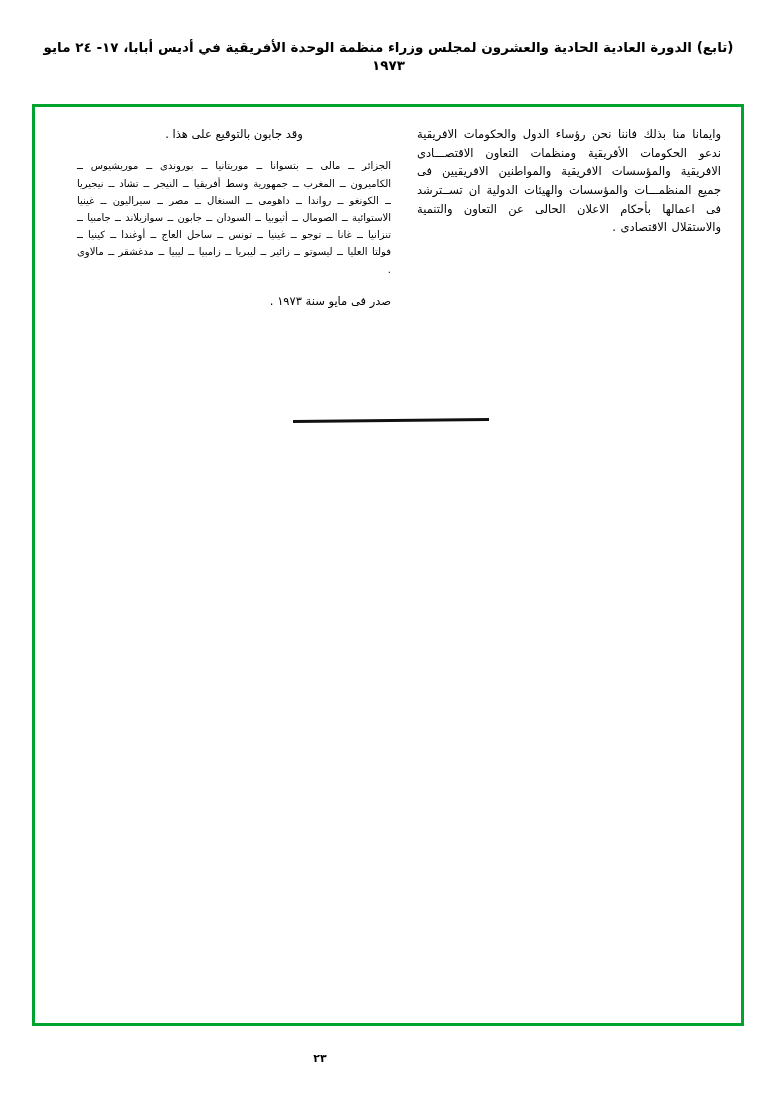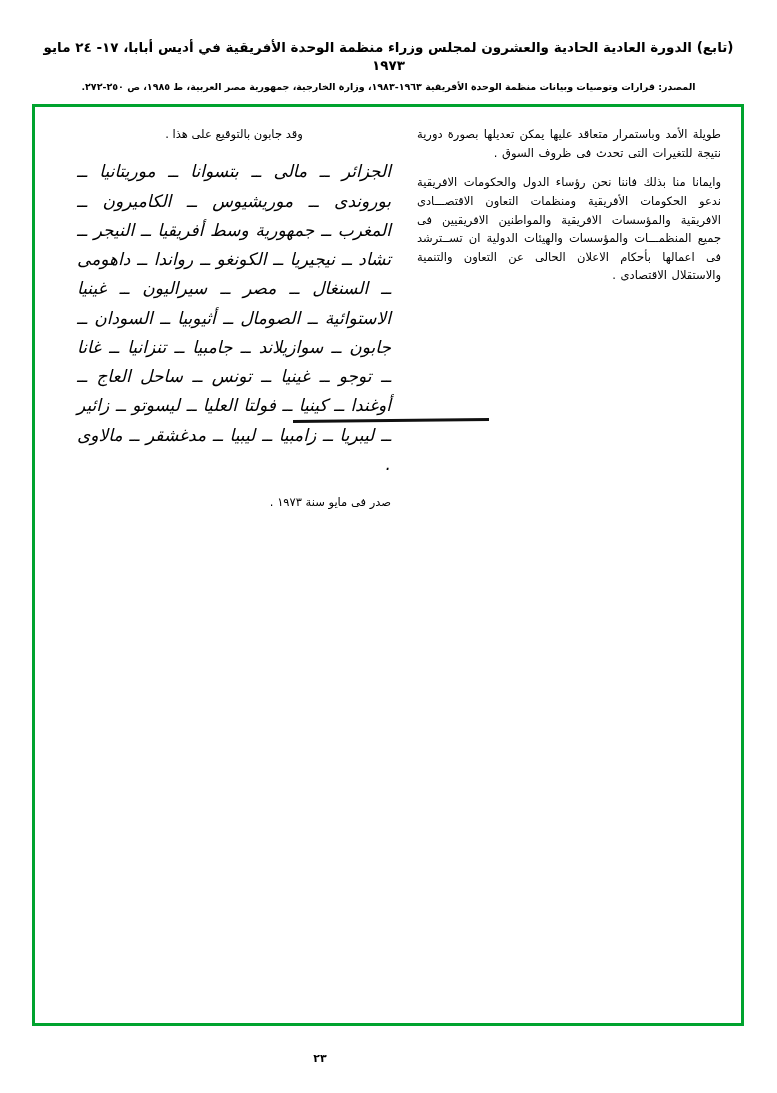--- a/index.html
+++ b/index.html
@@ -106,27 +106,26 @@
     font-family: "DejaVu Sans", sans-serif;
     font-size: 11.5px;
     line-height: 1.6;
     margin: 0 0 14px 0;
     text-align: center;
     color: #000;
   }
 
   .country-list {
     font-family: "DejaVu Sans", sans-serif;
-    font-size: 17px;
+    font-size: 10px;
     line-height: 1.72;
     text-align: justify;
     color: #000;
     margin: 0;
     word-spacing: 1px;
-    font-style: italic;
   }
 
   .date-line {
     font-family: "DejaVu Sans", sans-serif;
     font-size: 11.5px;
     line-height: 1.6;
     margin-top: 14px;
     text-align: right;
     color: #000;
   }
@@ -155,29 +154,27 @@
     color: #000;
   }
 </style>
 </head>
 <body>
 
 <div class="page">
 
   <div class="header">
     <div class="header-title">(تابع)  الدورة العادية الحادية والعشرون لمجلس وزراء منظمة الوحدة الأفريقية في أديس أبابا، ١٧- ٢٤ مايو ١٩٧٣</div>
-    <div class="header-source">المصدر: قرارات وتوصيات وبيانات منظمة الوحدة الأفريقية ١٩٦٣-١٩٨٣، وزارة الخارجية، جمهورية مصر العربية، ط ١٩٨٥، ص ٢٥٠-٢٧٢.</div>
   </div>
 
   <div class="frame">
 
     <div class="columns">
 
       <div class="col col-right">
-        <p class="para">طويلة الأمد وباستمرار متعاقد عليها يمكن تعديلها بصورة دورية نتيجة للتغيرات التى تحدث فى ظروف السوق .</p>
         <p class="para last">وايمانا منا بذلك فاننا نحن رؤساء الدول والحكومات الافريقية ندعو الحكومات الأفريقية ومنظمات التعاون الاقتصـــادى الافريقية والمؤسسات الافريقية والمواطنين الافريقيين فى جميع المنظمـــات والمؤسسات والهيئات الدولية ان تســترشد فى اعمالها بأحكام الاعلان الحالى عن التعاون والتنمية والاستقلال الاقتصادى .</p>
       </div>
 
       <div class="col col-left">
         <p class="signline">وقد جابون بالتوقيع على هذا .</p>
         <p class="country-list">الجزائر ــ مالى ــ بتسوانا ــ موريتانيا ــ بوروندى ــ موريشيوس ــ الكاميرون ــ المغرب ــ جمهورية وسط أفريقيا ــ النيجر ــ تشاد ــ نيجيريا ــ الكونغو ــ رواندا ــ داهومى ــ السنغال ــ مصر ــ سيراليون ــ غينيا الاستوائية ــ الصومال ــ أثيوبيا ــ السودان ــ جابون ــ سوازيلاند ــ جامبيا ــ تنزانيا ــ غانا ــ توجو ــ غينيا ــ تونس ــ ساحل العاج ــ أوغندا ــ كينيا ــ فولتا العليا ــ ليسوتو ــ زائير ــ ليبريا ــ زامبيا ــ ليبيا ــ مدغشقر ــ مالاوى .</p>
         <p class="date-line">صدر فى مايو سنة ١٩٧٣ .</p>
       </div>
 
     </div>

